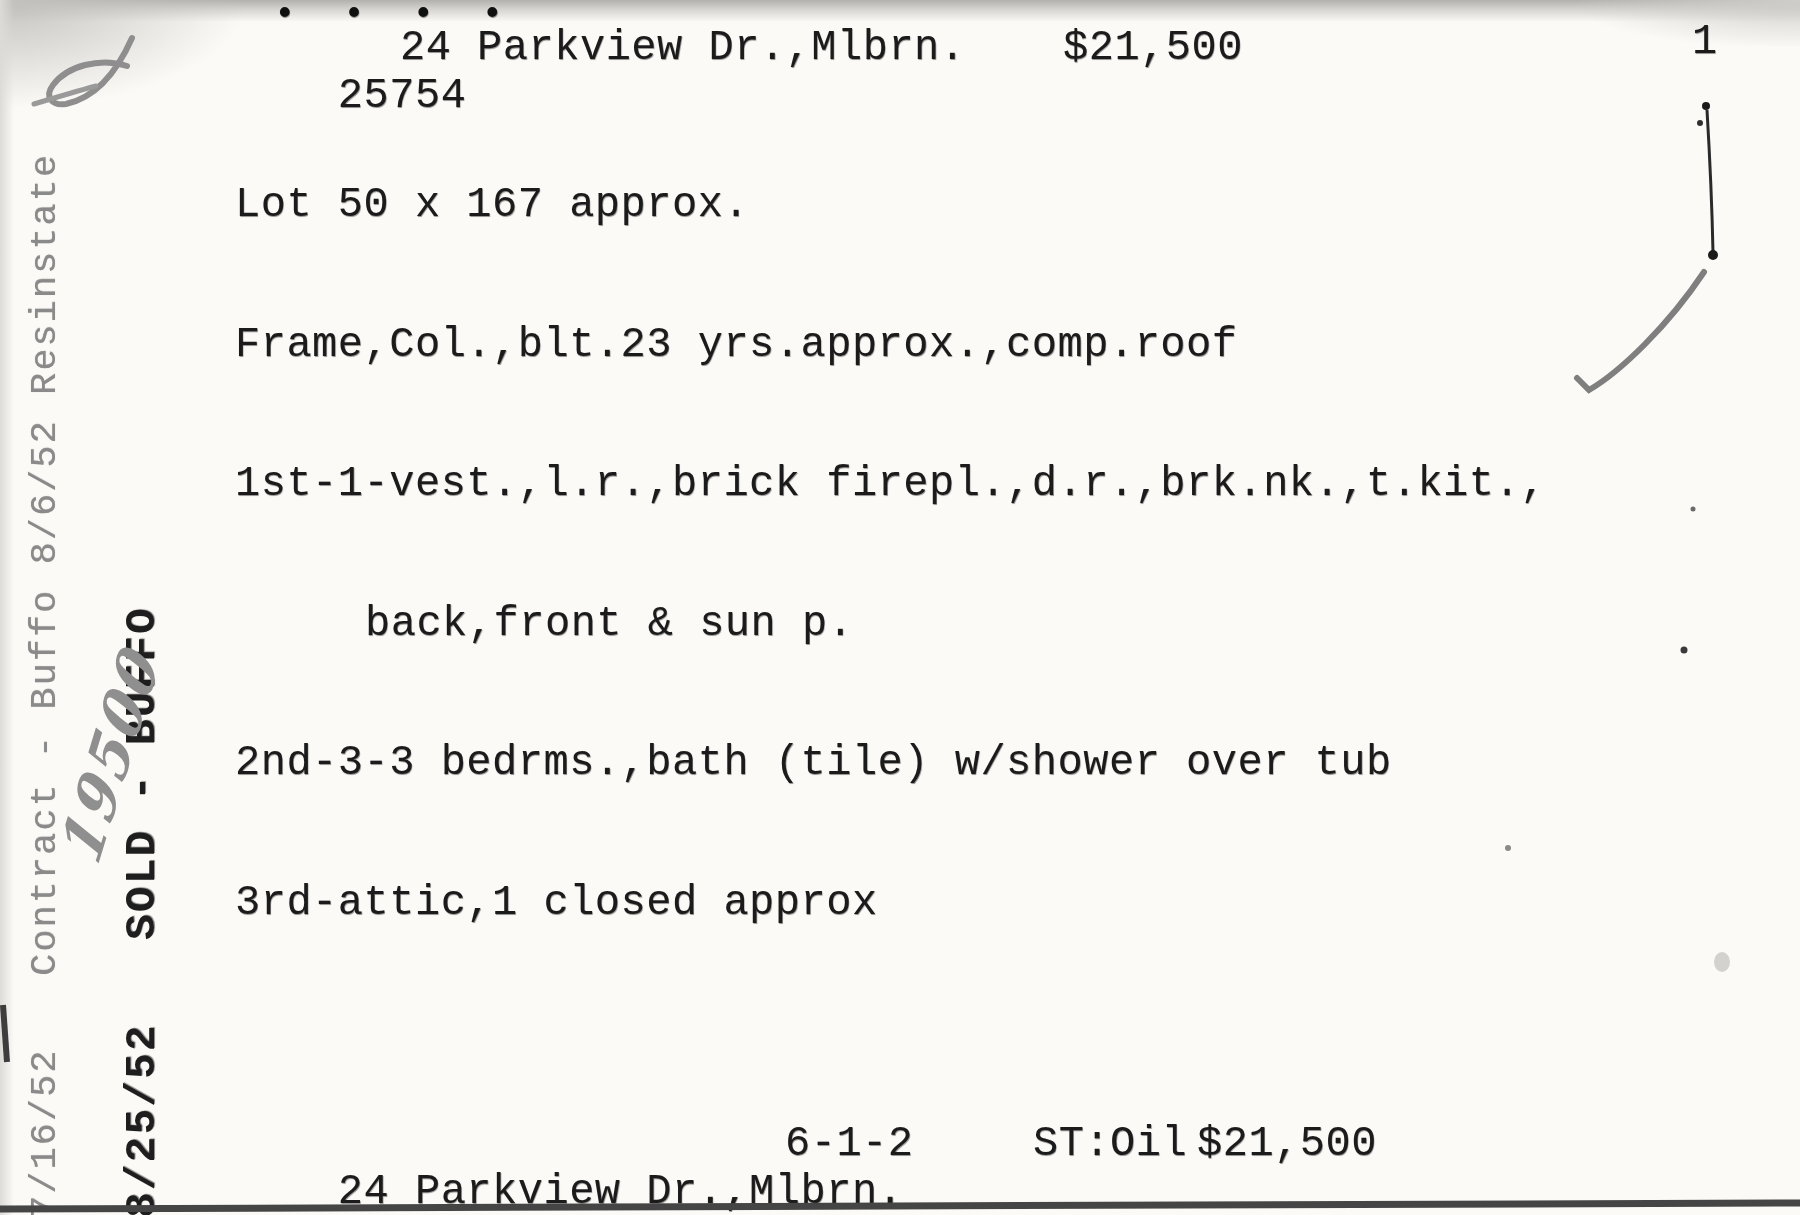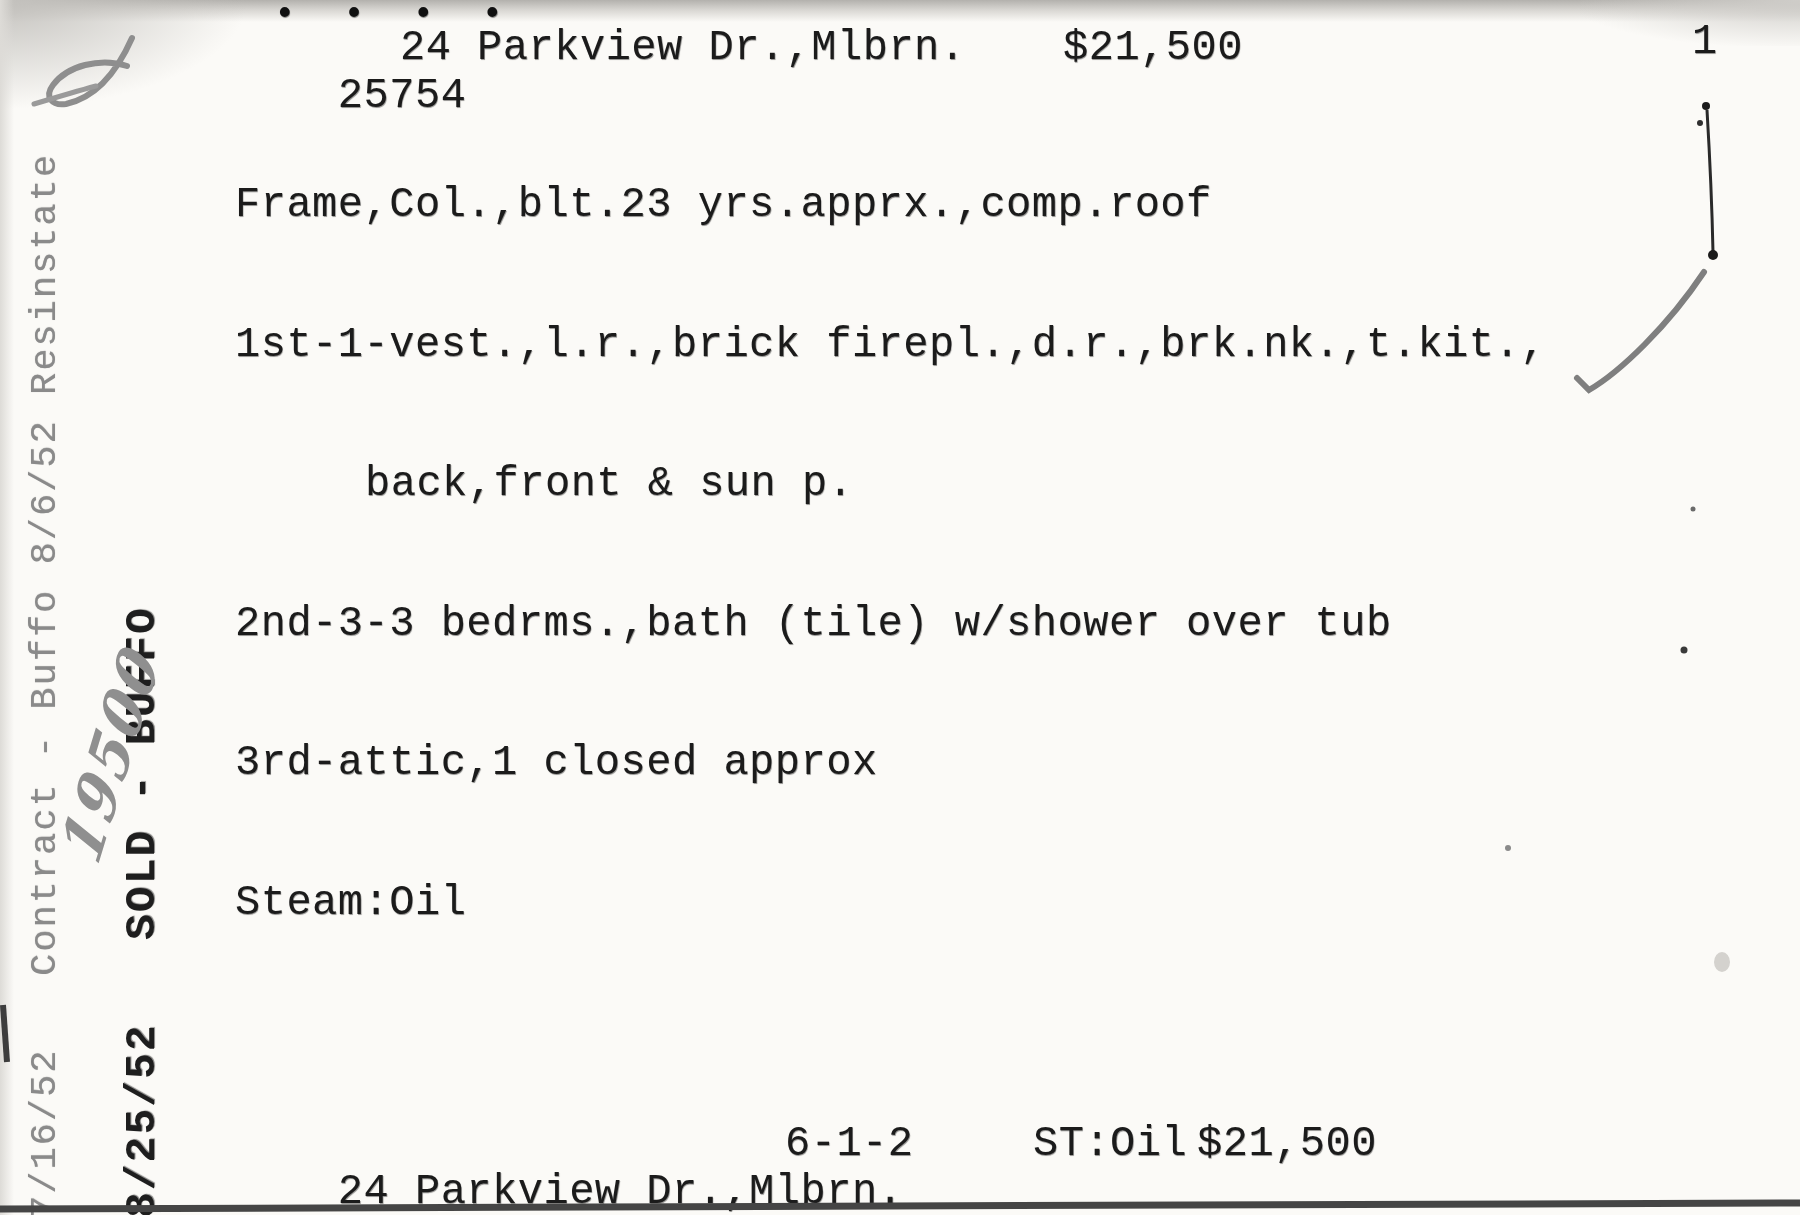--- a/index.html
+++ b/index.html
@@ -62,26 +62,26 @@
   <div class="left-edge"></div>
 
   <div class="dots type">• • • •</div>
   <div class="pageno type">1</div>
 
   <div class="hdr type">
     <span>25754</span><span class="addr">24 Parkview Dr.,Mlbrn.</span><span class="price">$21,500</span>
   </div>
 
   <div class="body-block type">
-    <div class="line">Frame,Col.,blt.23 yrs.apprx.,comp.roof</div>
+    <div class="line">Lot 50 x 167 approx.</div>
+    <div class="line">Frame,Col.,blt.23 yrs.approx.,comp.roof</div>
     <div class="line">1st-1-vest.,l.r.,brick firepl.,d.r.,brk.nk.,t.kit.,</div>
     <div class="line indent-1">back,front &amp; sun p.</div>
     <div class="line">2nd-3-3 bedrms.,bath (tile) w/shower over tub</div>
     <div class="line">3rd-attic,1 closed approx</div>
-    <div class="line">Steam:Oil</div>
     
     
     
 
     
     
 
     
     
     

